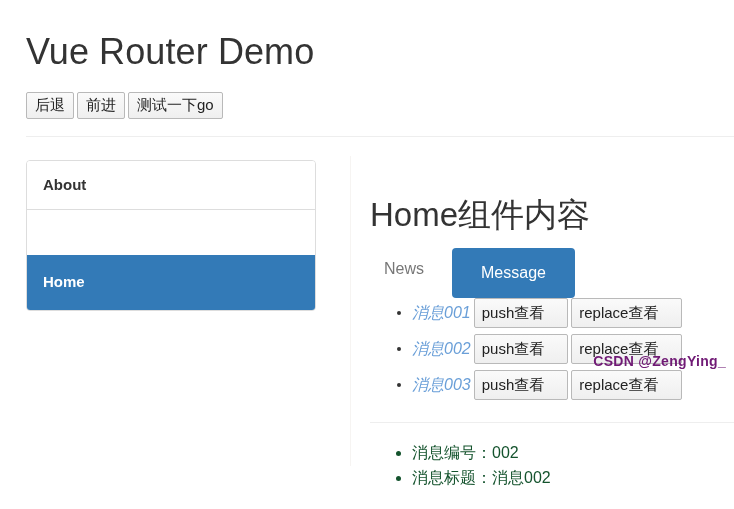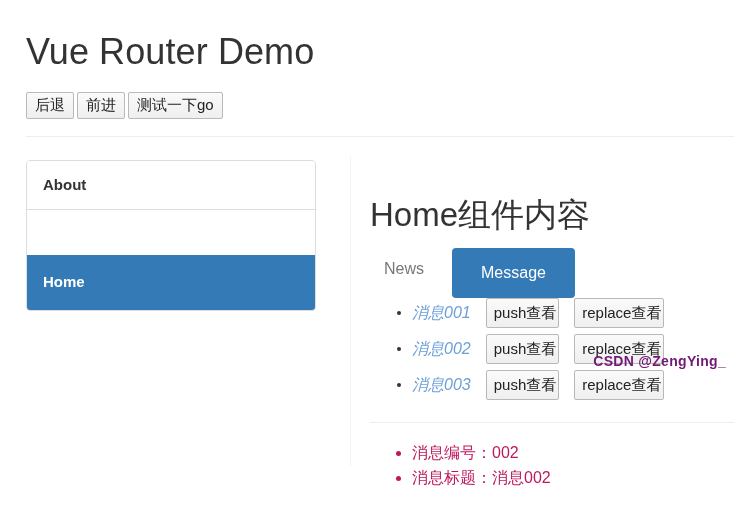--- a/index.html
+++ b/index.html
@@ -172,22 +172,22 @@
     color: #6a9fd8;
     text-decoration: none;
     vertical-align: middle;
     cursor: pointer;
     font-style: italic;
   }
   .act-btn {
     font-family: "Liberation Sans", "DejaVu Sans", sans-serif;
     font-size: 15px;
     line-height: 1;
-    padding: 6px 2px 7px 7px;
-    margin-left: 15px;
+    padding: 6px 23px 7px 7px;
+    margin-left: 3px;
     background: #f4f4f4;
     background-image: linear-gradient(#fafafa, #efefef);
     border: 1px solid #b9b9b9;
     border-radius: 2px;
     color: #222222;
     vertical-align: middle;
     cursor: pointer;
   }
 
   .mid-rule {
@@ -200,21 +200,21 @@
 
   
   .detail-list {
     margin: 18px 0 0 0;
     padding-left: 42px;
     list-style: disc;
   }
   .detail-list li {
     font-size: 16px;
     line-height: 1.55;
-    color: #be185d;
+    color: #14532d;
     white-space: nowrap;
   }
 
   
   .watermark {
     position: absolute;
     right: 8px;
     bottom: 16px;
     font-size: 14px;
     color: #701a75;

